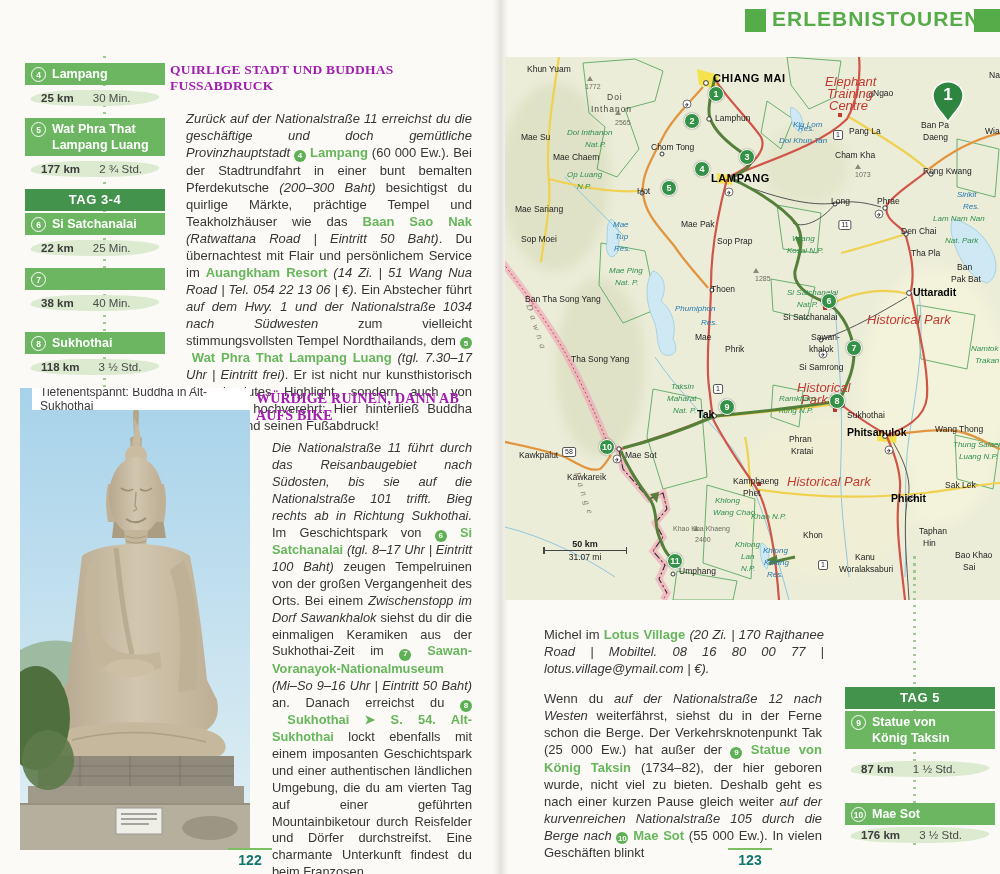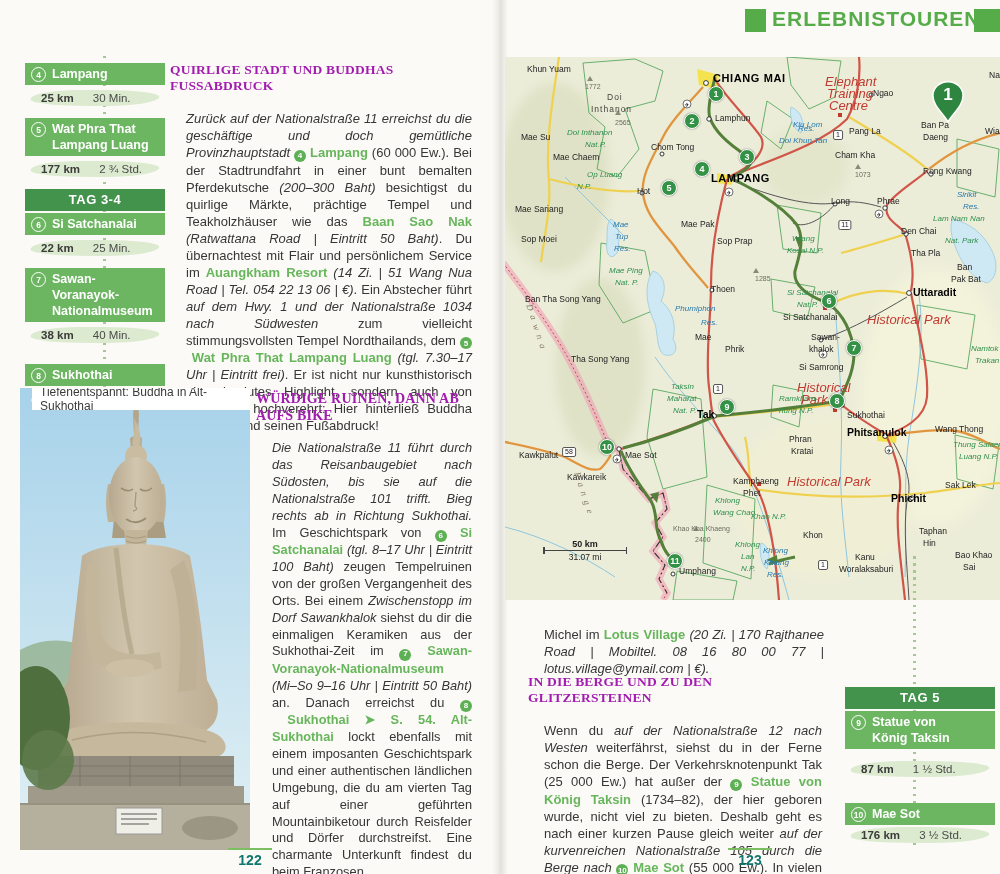--- a/index.html
+++ b/index.html
@@ -102,22 +102,20 @@
       <span class="blabel">Si Satchanalai</span>
     </div>
     <div class="dist">
       <span class="km">22 km</span>
       <span class="time">25 Min.</span>
     </div>
   </div>
   <div>
     <div class="banner">
       <span class="bcirc">7</span>
-      <span class="blabel">Sawan-Voranayok-
-Nationalmuseum</span>
     </div>
     <div class="dist" style="margin-bottom:21px;">
       <span class="km">38 km</span>
       <span class="time">40 Min.</span>
     </div>
   </div>
   <div>
     <div class="banner">
       <span class="bcirc">8</span>
       <span class="blabel">Sukhothai</span>
@@ -366,21 +364,21 @@
     </div>
   <div class="mlbl c-city" style="left: 22px; top: 8px;">Khun Yuam</div>
       <div class="mlbl c-elev" style="left: 80px; top: 26px;">1772</div>
       <div class="mlbl c-mtn" style="left: 102px; top: 36px;">Doi</div>
       <div class="mlbl c-mtn" style="left: 86px; top: 48px;">Inthanon</div>
       <div class="mlbl c-elev" style="left: 110px; top: 62px;">2565</div>
       <div class="mlbl c-park" style="left: 62px; top: 72px;">Doi Inthanon</div>
       <div class="mlbl c-park" style="left: 80px; top: 84px;">Nat.P.</div>
       <div class="mlbl c-city" style="left: 16px; top: 76px;">Mae Su</div>
       <div class="mlbl c-city" style="left: 48px; top: 96px;">Mae Chaem</div>
-      <div class="mlbl c-park" style="left: 62px; top: 114px; margin-left: 20px;">Op Luang</div>
+      <div class="mlbl c-park" style="left: 62px; top: 114px;">Op Luang</div>
       <div class="mlbl c-park" style="left: 72px; top: 126px;">N.P.</div>
       <div class="mlbl c-city" style="left: 146px; top: 86px;">Chom Tong</div>
       <div class="mlbl c-city" style="left: 132px; top: 130px;">Hot</div>
       <div class="mlbl c-city" style="left: 10px; top: 148px;">Mae Sariang</div>
       <div class="mlbl c-city" style="left: 16px; top: 178px;">Sop Moei</div>
       <div class="mlbl c-water" style="left: 108px; top: 164px;">Mae</div>
       <div class="mlbl c-water" style="left: 110px; top: 176px;">Tup</div>
       <div class="mlbl c-water" style="left: 109px; top: 188px;">Res.</div>
       <div class="mlbl c-city" style="left: 176px; top: 163px;">Mae Pak</div>
       <div class="mlbl c-city" style="left: 212px; top: 180px;">Sop Prap</div>
@@ -495,21 +493,20 @@
       <div class="mroad" style="left: 64px; top: 395px;">58</div>
       <div class="mroad" style="left: 318px; top: 508px;">1</div>
     </div>
 </div>
 
 <div class="abs" style="left:528px;top:610px;width:312px;">
   <p class="body"><span>Michel im </span><span class="rg">Lotus Village</span><span class="ri"> (20 Zi. | 170 Rajthanee Road | Mobiltel. 08 16 80 00 77 | lotus.village@ymail.com | €).</span></p>
 </div>
 
 <div class="abs" style="left:528px;top:674px;width:310px;">
-  <h2 class="ghead">IN DIE BERGE UND ZU DEN GLITZERSTEINEN</h2>
   <p class="body"><span>Wenn du </span><span class="ri">auf der Nationalstraße 12 nach Westen</span><span> weiterfährst, siehst du in der Ferne schon die Berge. Der Verkehrsknotenpunkt Tak (25 000 Ew.) hat außer der </span><span class="nbadge">9</span>&nbsp;<span class="rg">Statue von König Taksin</span><span> (1734–82), der hier geboren wurde, nicht viel zu bieten. Deshalb geht es nach einer kurzen Pause gleich weiter </span><span class="ri">auf der kurvenreichen Nationalstraße 105 durch die Berge nach</span><span> </span><span class="nbadge">10</span>&nbsp;<span class="rg">Mae Sot</span><span> (55 000 Ew.). In vielen Geschäften blinkt</span></p>
 </div>
 
 <div class="abs dotline" style="left:913px;top:556px;height:290px;"></div>
 
 <div class="abs sidecol" style="left:845px;top:687px;width:150px;">
   <div class="banner day">TAG 5</div>
   <div>
     <div class="banner">
       <span class="bcirc">9</span>

